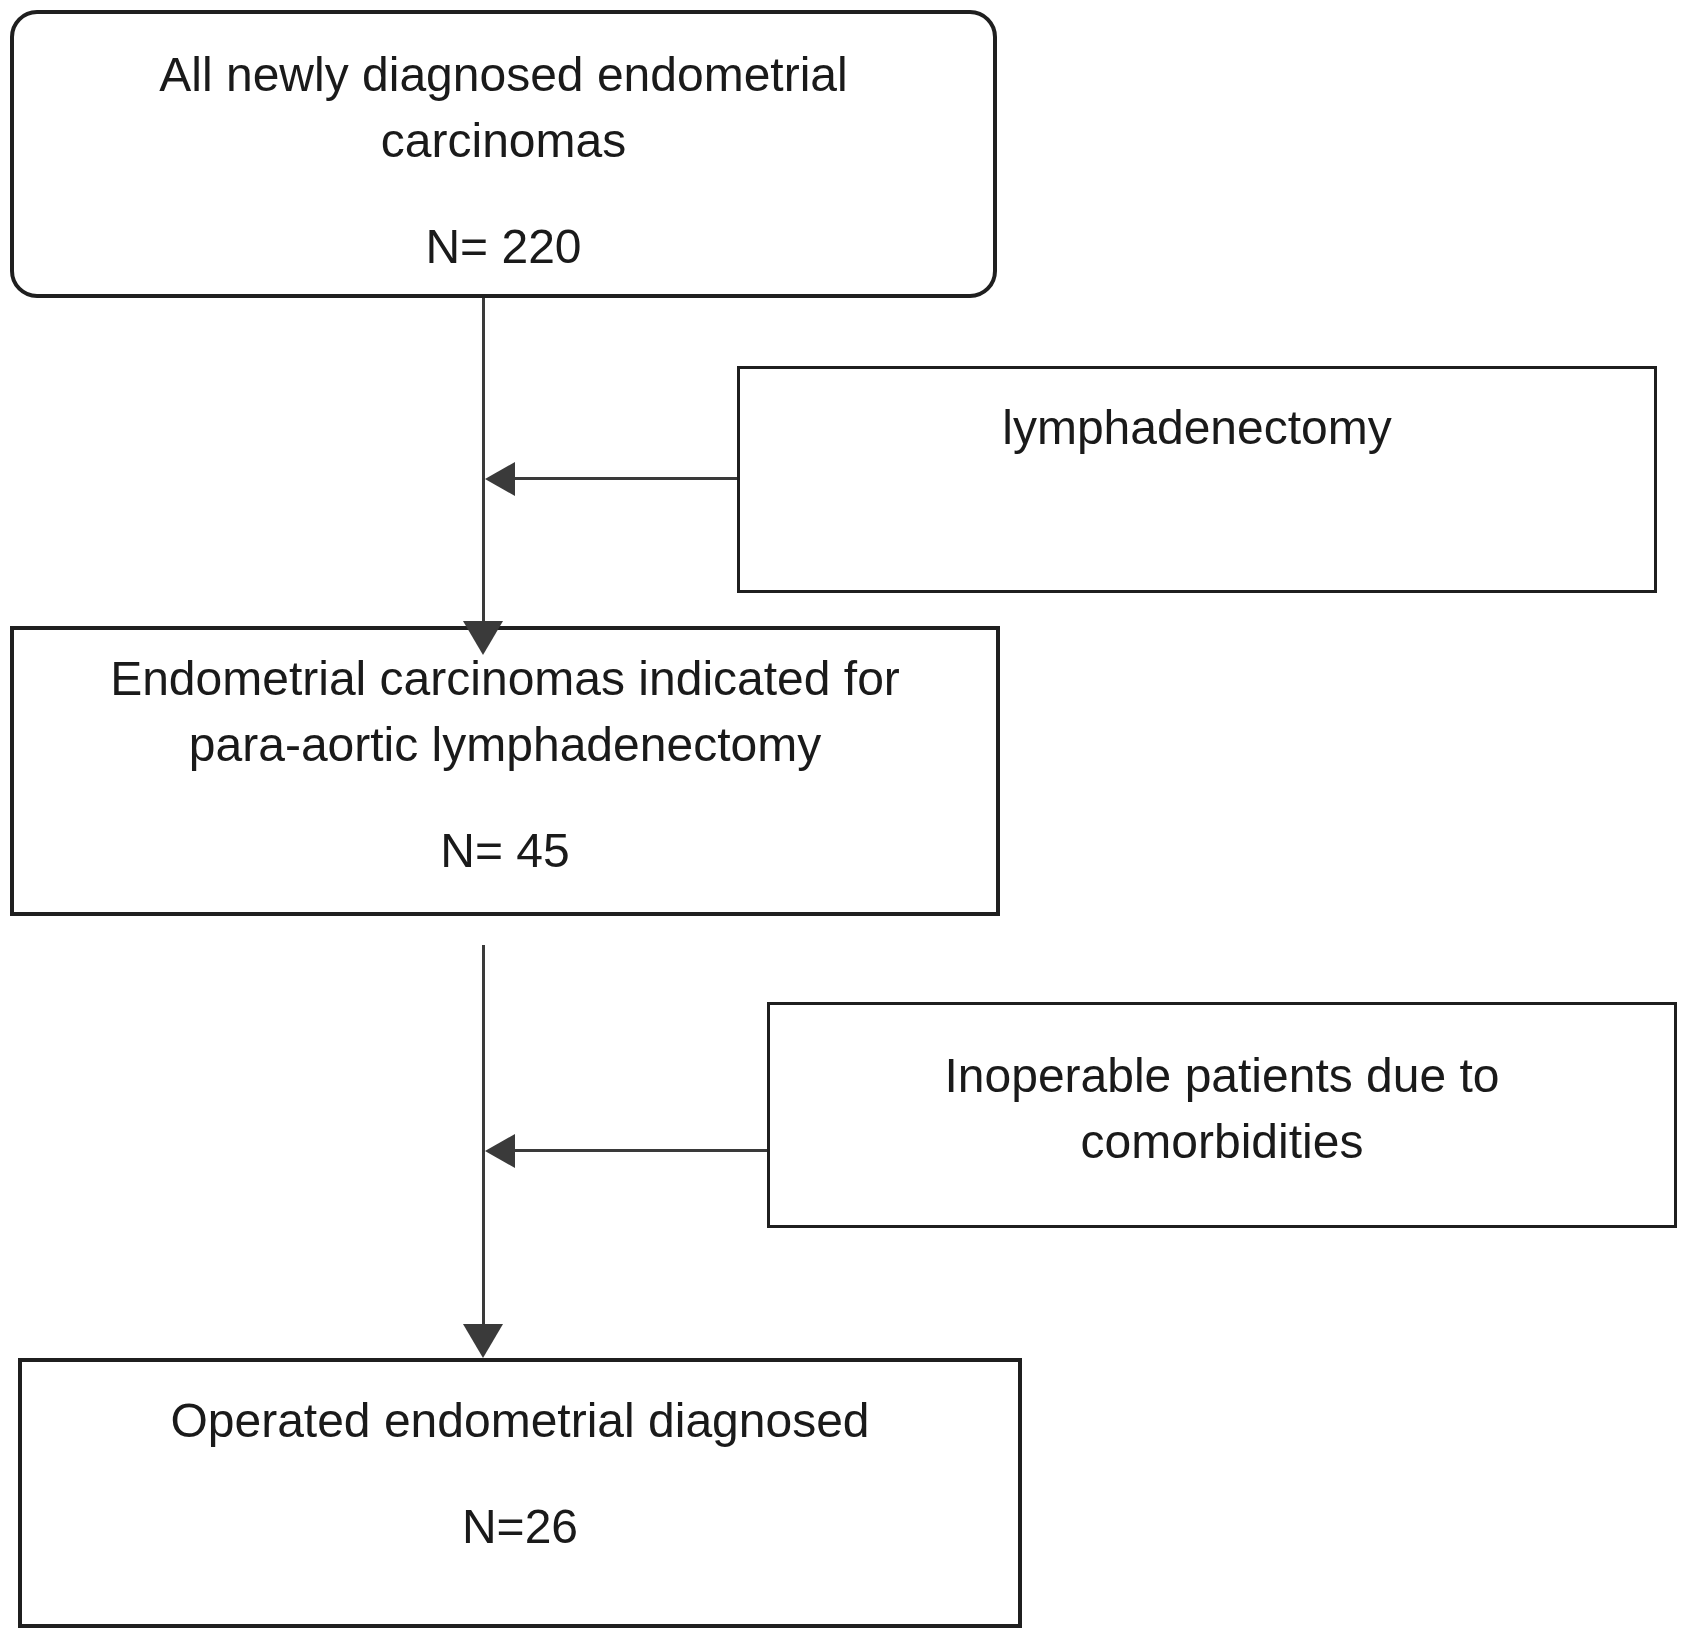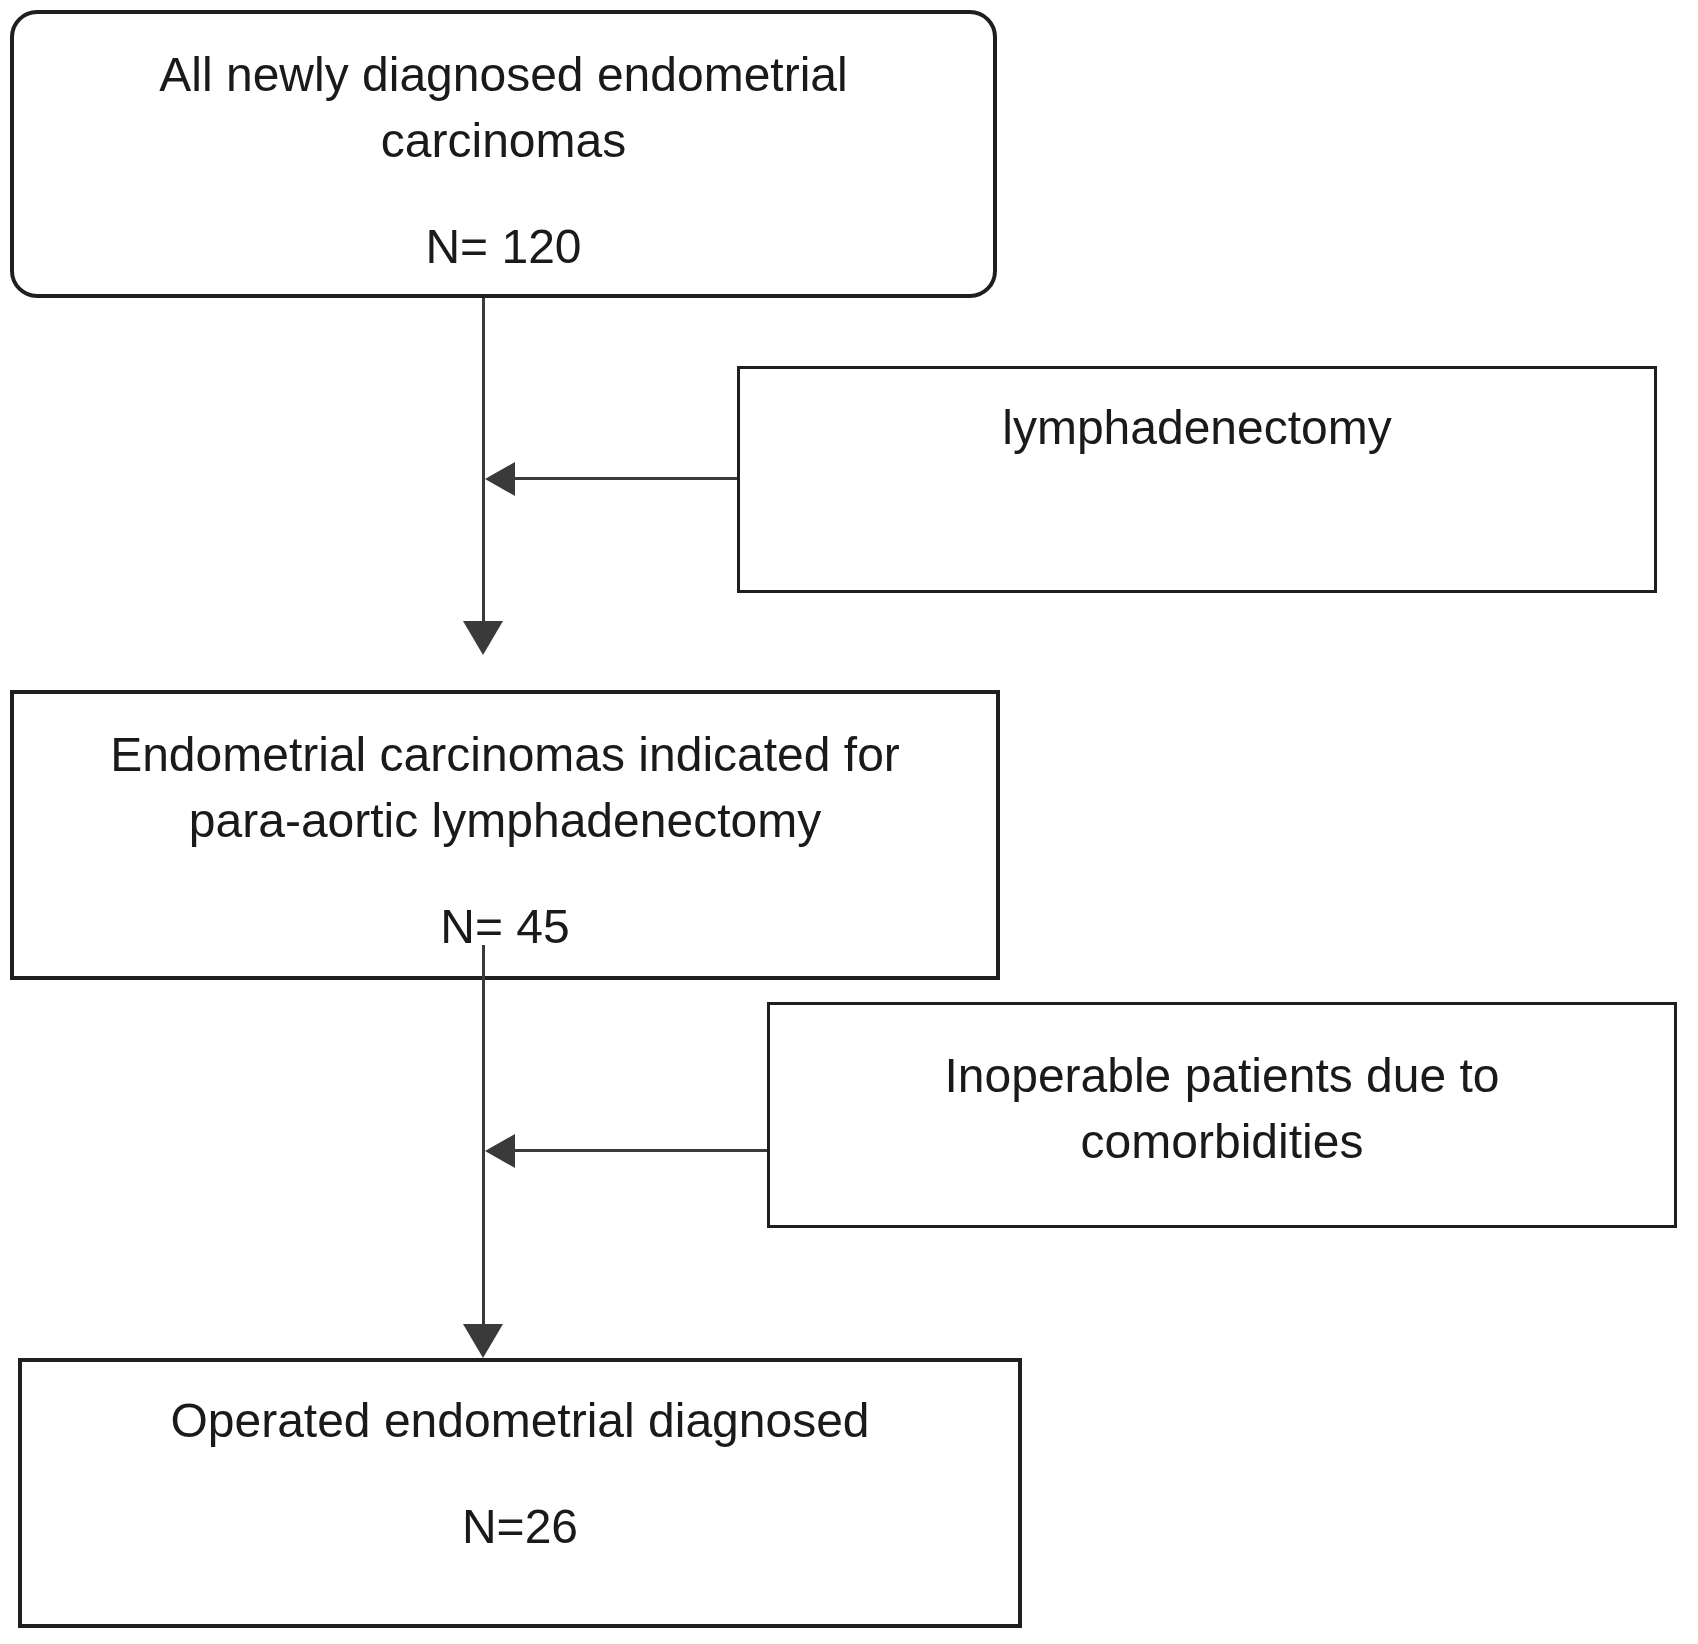--- a/index.html
+++ b/index.html
@@ -42,33 +42,33 @@
   }
   .arrow-left{
     position:absolute;width:0;height:0;
     border-top:17px solid transparent;
     border-bottom:17px solid transparent;
     border-right:30px solid var(--line);
   }
   
   #box-all       {left:10px;  top:10px;   width:987px;  height:288px; padding-top:28px;border-radius:27px;}
   #box-nccn      {left:737px; top:366px;  width:920px;  height:227px; padding-top:26px;}
-  #box-indicated {left:10px;  top:690px;  width:990px;  height:290px; padding-top:28px;}
+  #box-indicated {left:10px;  top:626px;  width:990px;  height:290px; padding-top:16px;}
   #box-inoperable{left:767px; top:1002px; width:910px;  height:226px; padding-top:38px;}
   #box-operated  {left:18px;  top:1358px; width:1004px; height:270px; padding-top:26px;}
 </style>
 </head>
 <body>
 
 <div class="canvas">
 
   <div class="node" id="box-all">
     <div class="line">All newly diagnosed endometrial</div>
     <div class="line">carcinomas</div>
-    <div class="count">N= 120</div>
+    <div class="count">N= 220</div>
   </div>
 
   <div class="node side" id="box-nccn">
     <div class="line">lymphadenectomy</div>
   </div>
 
   <div class="node" id="box-indicated">
     <div class="line">Endometrial carcinomas indicated for</div>
     <div class="line">para-aortic lymphadenectomy</div>
     <div class="count">N= 45</div>

